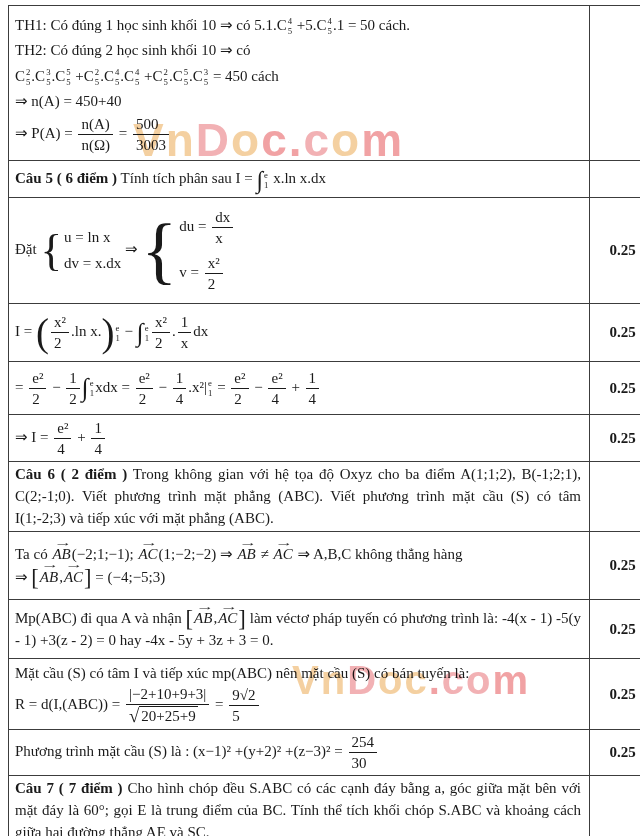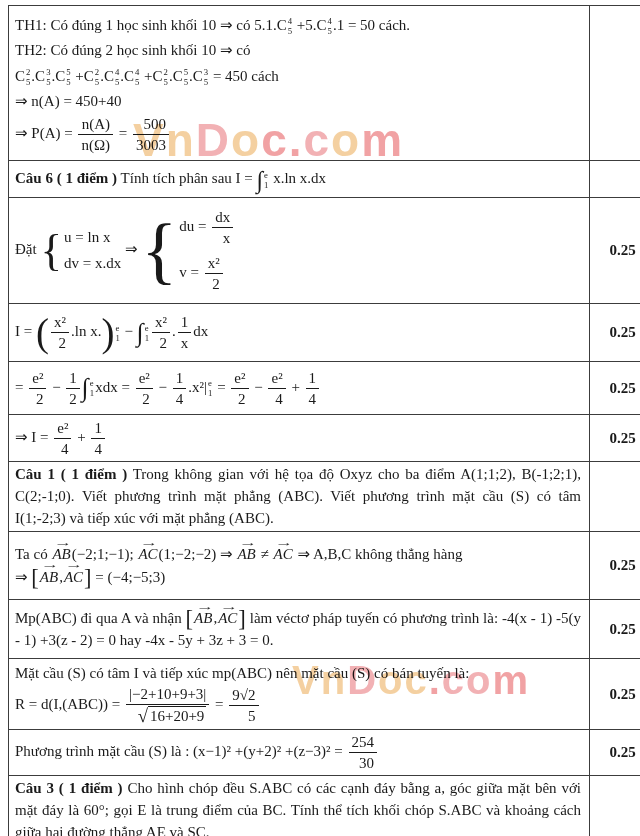--- a/index.html
+++ b/index.html
@@ -7,21 +7,21 @@
         font-family:"Liberation Serif",serif;color:#1a1a1a;}
   table.doc{position:absolute;left:8px;top:5px;width:627px;border-collapse:collapse;table-layout:fixed;}
   table.doc td{border:1px solid #3c3c3c;overflow:hidden;vertical-align:middle;}
   td.cell{width:566px;padding:2px 8px 2px 6px;font-size:15px;}
   td.score{width:61px;text-align:center;font-weight:bold;font-size:15px;padding:0 2px;}
   .ln{line-height:1.45;}
   .airy .ln{line-height:1.7;}
   .just .ln{text-align:justify;}
   b{font-weight:bold;}
   
-  .fr{display:inline-flex;flex-direction:column;vertical-align:middle;text-align:right;
+  .fr{display:inline-flex;flex-direction:column;vertical-align:middle;text-align:left;
       margin:0 2px;line-height:1.2;}
   .fn{display:block;padding:0 3px 1px 3px;border-bottom:1px solid #1a1a1a;}
   .fd{display:block;padding:1px 3px 0 3px;}
   
   .st{display:inline-flex;flex-direction:column;font-size:0.58em;line-height:1.15;
       vertical-align:middle;text-align:left;margin:0 1px;}
   
   .bg{vertical-align:middle;line-height:0.75;font-weight:400;display:inline-block;}
   
   .cl{display:inline-flex;flex-direction:column;vertical-align:middle;text-align:left;row-gap:7px;margin-left:2px;}
@@ -92,21 +92,21 @@
                 <span class="fd">n(Ω)</span>
               </span> = <span class="fr">
                 <span class="fn">500</span>
                 <span class="fd">3003</span>
               </span></div>
           </td>
       <td class="score"></td>
     </tr>
     <tr style="height:37px">
       <td class="cell">
-            <div class="ln"><b>Câu 6 ( 1 điểm )</b> Tính tích phân sau I = <span class="bg" style="font-size: 1.6em;">∫</span><span class="st">
+            <div class="ln"><b>Câu 5 ( 6 điểm )</b> Tính tích phân sau I = <span class="bg" style="font-size: 1.6em;">∫</span><span class="st">
                 <span>e</span>
                 <span>1</span>
               </span> x.ln x.dx</div>
           </td>
       <td class="score"></td>
     </tr>
     <tr style="height:106px">
       <td class="cell">
             <div class="ln">Đặt <span class="bg" style="font-size: 3em;">{</span><span class="cl">
                 <span class="ln">u = ln x</span>
@@ -185,21 +185,21 @@
                 <span class="fd">4</span>
               </span> + <span class="fr">
                 <span class="fn">1</span>
                 <span class="fd">4</span>
               </span></div>
           </td>
       <td class="score">0.25</td>
     </tr>
     <tr style="height:63px">
       <td class="cell just">
-            <div class="ln"><b>Câu 1 ( 1 điểm )</b> Trong không gian với hệ tọa độ Oxyz cho ba điểm A(1;1;2), B(-1;2;1), C(2;-1;0). Viết phương trình mặt phẳng (ABC). Viết phương trình mặt cầu (S) có tâm I(1;-2;3) và tiếp xúc với mặt phẳng (ABC).</div>
+            <div class="ln"><b>Câu 6 ( 2 điểm )</b> Trong không gian với hệ tọa độ Oxyz cho ba điểm A(1;1;2), B(-1;2;1), C(2;-1;0). Viết phương trình mặt phẳng (ABC). Viết phương trình mặt cầu (S) có tâm I(1;-2;3) và tiếp xúc với mặt phẳng (ABC).</div>
           </td>
       <td class="score"></td>
     </tr>
     <tr style="height:68px">
       <td class="cell">
             <div class="ln">Ta có <span class="vec"><span class="ar">→</span><span>AB</span></span>(−2;1;−1); <span class="vec"><span class="ar">→</span><span>AC</span></span>(1;−2;−2) ⇒ <span class="vec"><span class="ar">→</span><span>AB</span></span> ≠ <span class="vec"><span class="ar">→</span><span>AC</span></span> ⇒ A,B,C không thẳng hàng</div>
             <div class="ln">⇒ <span class="bg" style="font-size: 1.5em;">[</span><span class="vec"><span class="ar">→</span><span>AB</span></span>,<span class="vec"><span class="ar">→</span><span>AC</span></span><span class="bg" style="font-size: 1.5em;">]</span> = (−4;−5;3)</div>
           </td>
       <td class="score">0.25</td>
     </tr>
@@ -209,39 +209,39 @@
           </td>
       <td class="score">0.25</td>
     </tr>
     <tr style="height:71px">
       <td class="cell">
             <div class="ln">Mặt cầu (S) có tâm I và tiếp xúc mp(ABC) nên mặt cầu (S) có bán tuyến là:</div>
             <div class="ln">R = d(I,(ABC)) = <span class="fr">
                 <span class="fn">|−2+10+9+3|</span>
                 <span class="fd"><span class="sq">
                     <span class="sqr">√</span>
-                    <span class="sqb">16+20+9</span>
+                    <span class="sqb">20+25+9</span>
                   </span></span>
               </span> = <span class="fr">
                 <span class="fn">9√2</span>
                 <span class="fd">5</span>
               </span></div>
           </td>
       <td class="score">0.25</td>
     </tr>
     <tr style="height:46px">
       <td class="cell">
             <div class="ln">Phương trình mặt cầu (S) là : (x−1)² +(y+2)² +(z−3)² = <span class="fr">
                 <span class="fn">254</span>
                 <span class="fd">30</span>
               </span></div>
           </td>
       <td class="score">0.25</td>
     </tr>
     <tr style="height:63px">
       <td class="cell just">
-            <div class="ln"><b>Câu 3 ( 1 điểm )</b> Cho hình chóp đều S.ABC có các cạnh đáy bằng a, góc giữa mặt bên với mặt đáy là 60°; gọi E là trung điểm của BC. Tính thể tích khối chóp S.ABC và khoảng cách giữa  hai đường thẳng AE và SC.</div>
+            <div class="ln"><b>Câu 7 ( 7 điểm )</b> Cho hình chóp đều S.ABC có các cạnh đáy bằng a, góc giữa mặt bên với mặt đáy là 60°; gọi E là trung điểm của BC. Tính thể tích khối chóp S.ABC và khoảng cách giữa  hai đường thẳng AE và SC.</div>
           </td>
       <td class="score"></td>
     </tr>
   </tbody>
     </table>
 </div>
 
 </body></html>

